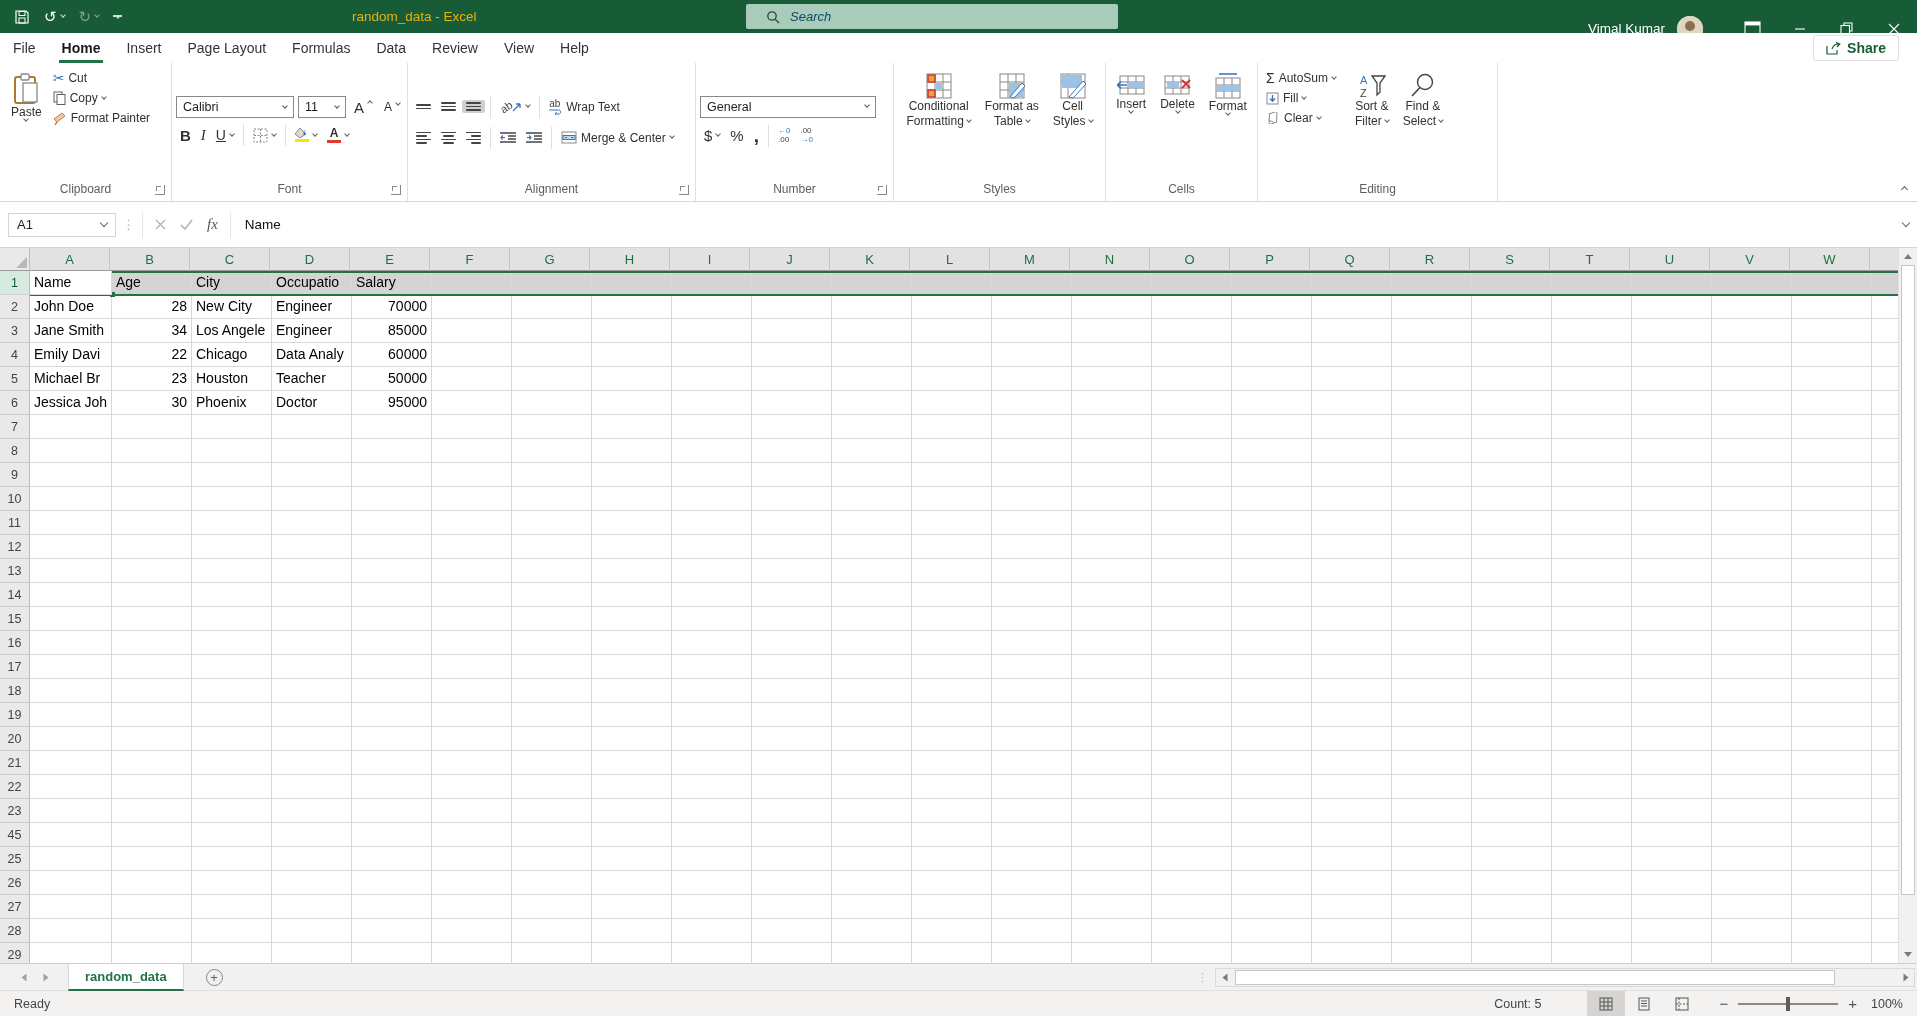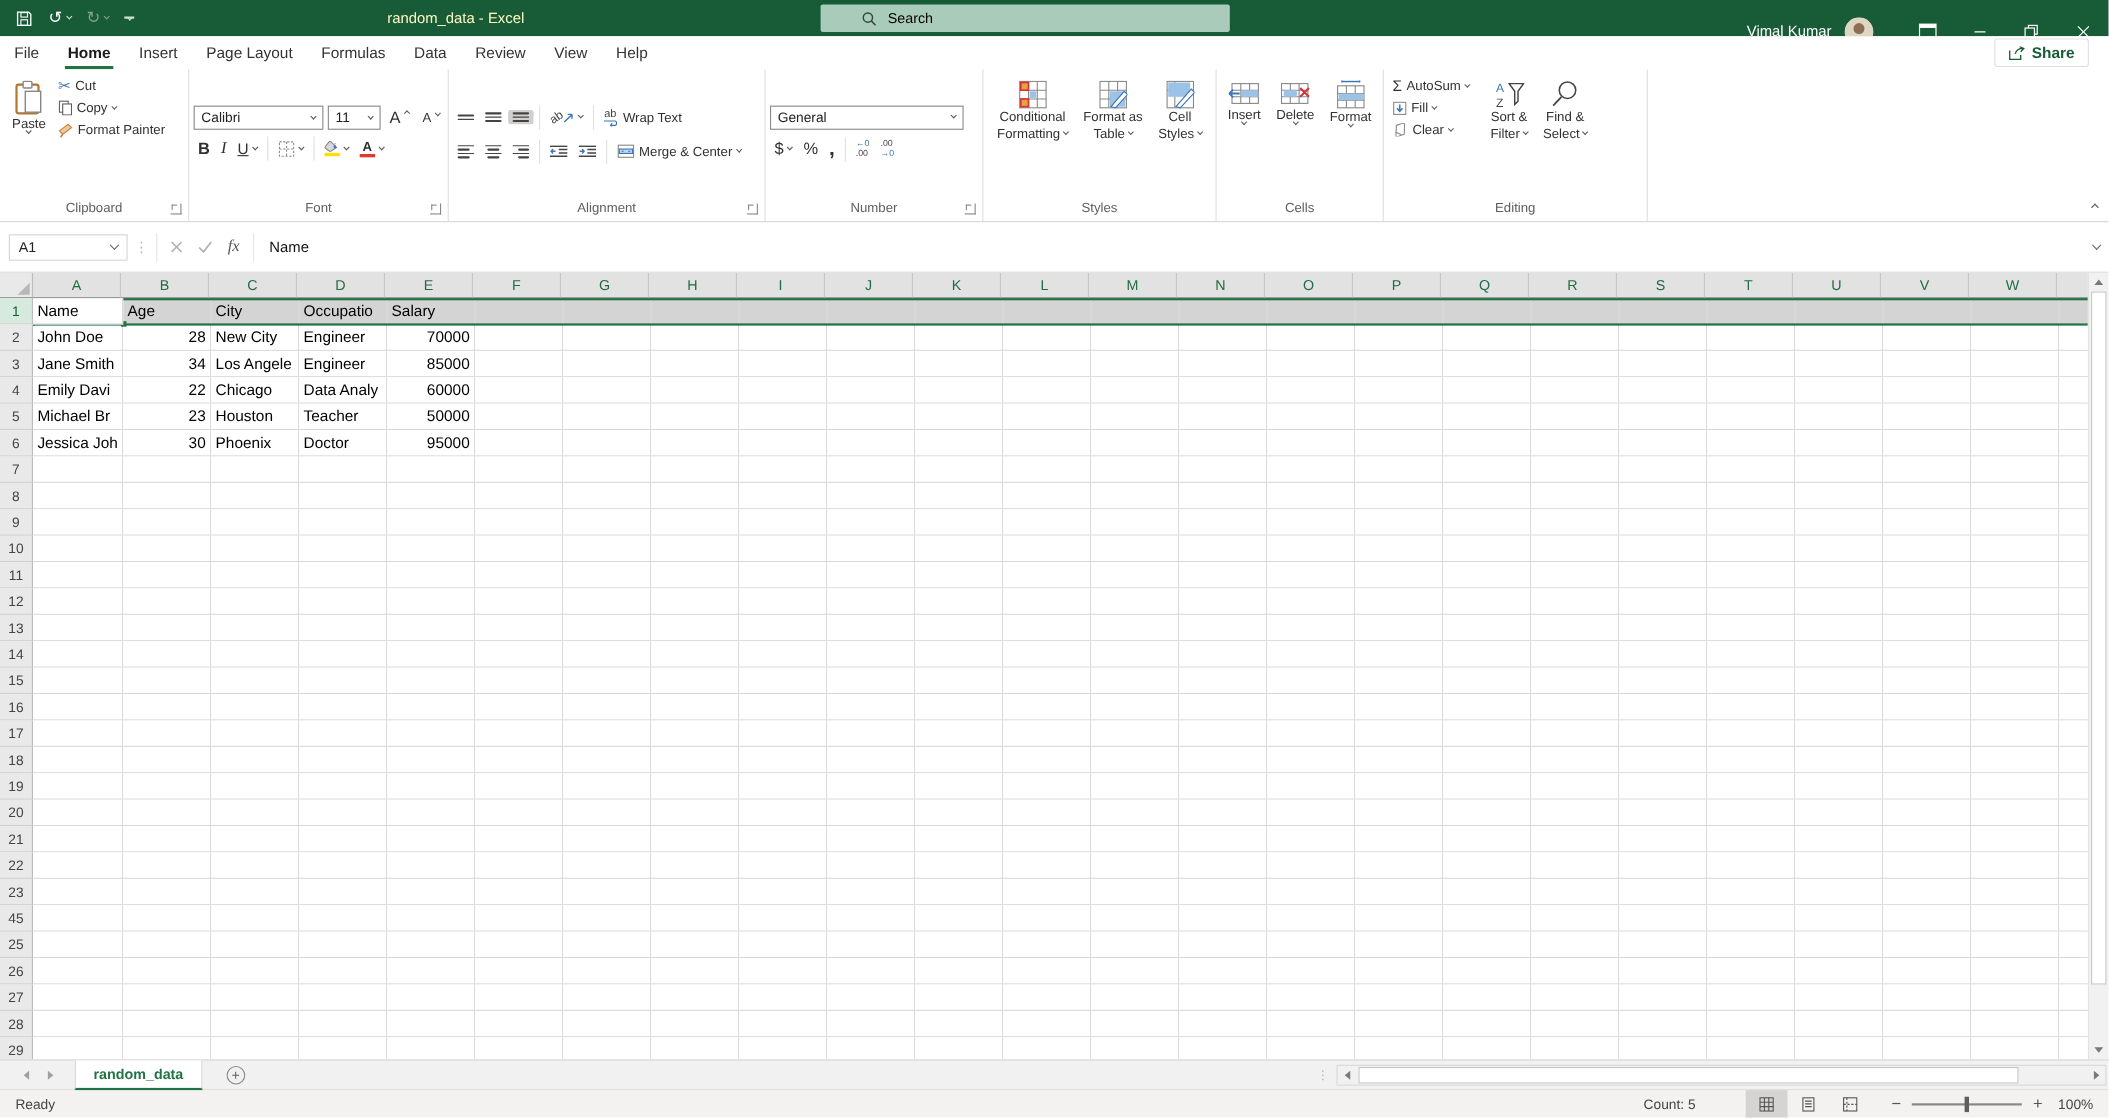--- a/index.html
+++ b/index.html
@@ -6,22 +6,22 @@
   html,body { width:1917px; height:1016px; overflow:hidden; font-family:"Liberation Sans",sans-serif; background:#fff; }
 
   
   .titlebar { position:relative; height:33px; background:#185c37; display:flex; align-items:center; color:#fff; }
   .qat { display:flex; align-items:center; gap:14px; padding-left:14px; }
   .qat .g { font-size:15px; line-height:1; color:#fff; }
   .qat .dim { color:#7fa38e; }
   .chev { display:inline-block; width:6px; height:6px; border-right:1.5px solid currentColor; border-bottom:1.5px solid currentColor; transform:rotate(45deg); margin-top:-3px; }
   .chev.up { transform:rotate(-135deg); margin-top:3px; }
   .qat .chev { width:4px; height:4px; color:#cfe2d7; }
-  .win-title { position:absolute; left:352px; top:0; height:33px; display:flex; align-items:center; font-size:13.5px; color:#fef9c3; }
-  .search-pill { position:absolute; left:746px; top:4px; width:372px; height:25px; background:#a9ccba; border-radius:2px; display:flex; align-items:center; gap:10px; padding-left:37px; color:#000000; font-size:13px; }
+  .win-title { position:absolute; left:352px; top:0; height:33px; display:flex; align-items:center; font-size:13.5px; color:#eab308; }
+  .search-pill { position:absolute; left:746px; top:4px; width:372px; height:25px; background:#a9ccba; border-radius:2px; display:flex; align-items:center; gap:10px; padding-left:20px; color:#0c4a6e; font-size:13px;font-style:italic; }
   .tb-right { position:absolute; right:0; top:12px; height:33px; display:flex; align-items:center; }
   .username { font-size:13.5px; margin-right:12px; }
   .avatar { width:26px; height:26px; border-radius:50%; background:#e8e2d6; overflow:hidden; margin-right:26px; }
   .tb-btn { width:47px; height:33px; display:flex; align-items:center; justify-content:center; color:#fff; }
 
   
   .tabrow { height:30px; background:#fff; display:flex; align-items:center; position:relative; }
   .rtab { font-size:14px; color:#333; padding:0 13px; height:30px; display:flex; align-items:center; position:relative; cursor:default; }
   .rtab.active { font-weight:bold; color:#1a1a1a; }
   .rtab.active::after { content:""; position:absolute; left:10px; right:10px; bottom:0; height:3px; background:#217346; }

